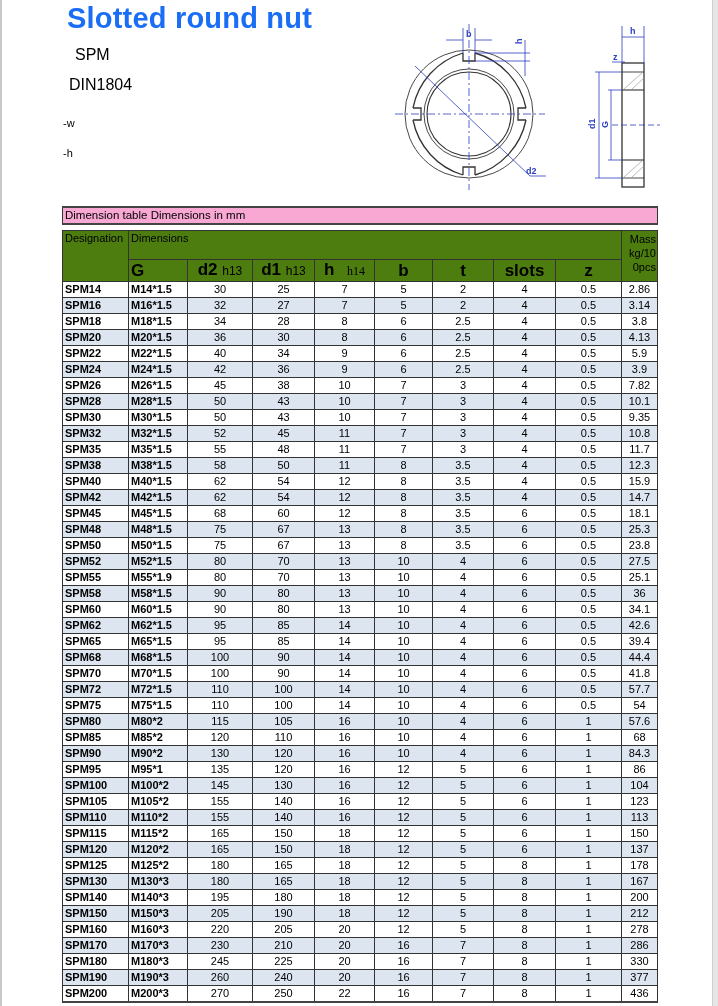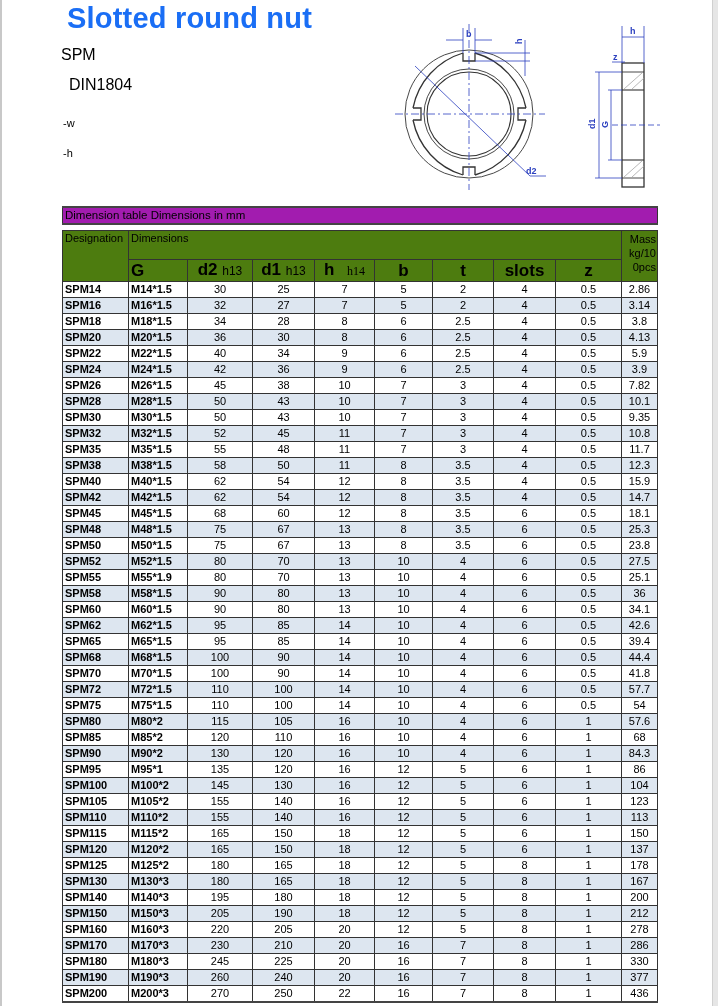--- a/index.html
+++ b/index.html
@@ -1,29 +1,29 @@
 <!DOCTYPE html>
 <html><head>
 <meta charset="utf-8">
 <style>
   html, body { margin:0; padding:0; }
   body { width:718px; height:1006px; background:#ffffff; position:relative; overflow:hidden;
          font-family:"Liberation Sans", sans-serif; color:#000; }
   .left-edge { position:absolute; left:0; top:0; width:2px; height:1006px; background:#c8c8c8; }
   .right-edge { position:absolute; left:712px; top:0; width:6px; height:1006px; background:#e6e6e6; border-left:1px solid #d0d0d0; box-sizing:border-box; }
   .title { position:absolute; left:67px; top:2px; font-size:29px; font-weight:bold; color:#1a6ef5; letter-spacing:0.2px; }
-  .sub1 { position:absolute; left:61px; top:46px; font-size:16px; }
+  .sub1 { position:absolute; left:75px; top:46px; font-size:16px; }
   .sub2 { position:absolute; left:69px; top:76px; font-size:16px; }
   .opt1 { position:absolute; left:63px; top:117px; font-size:11px; }
   .opt2 { position:absolute; left:63px; top:147px; font-size:11px; }
   .drawing { position:absolute; left:380px; top:10px; width:290px; height:180px; }
 
   table.dim { position:absolute; left:62px; top:206px; border-collapse:collapse; font-size:11px; table-layout:fixed; }
   table.dim td, table.dim th { border:1px solid #333; padding:0 2px; height:15px; line-height:15px; white-space:nowrap; overflow:hidden; }
-  table.dim .cap { background:#a21caf; font-weight:normal; text-align:left; font-size:11.5px; border-top:2px solid #444; border-bottom:2px solid #444; height:14px; }
+  table.dim .cap { background:#f9a8d4; font-weight:normal; text-align:left; font-size:11.5px; border-top:2px solid #444; border-bottom:2px solid #444; height:14px; }
   table.dim .spacer td { border:none; height:5px; padding:0; background:#fff; }
   table.dim th { background:#4d7c0f; font-weight:normal; vertical-align:top; text-align:left; }
   table.dim th.sym { font-weight:bold; font-size:17px; text-align:center; vertical-align:bottom; height:20px; line-height:20px; }
   table.dim th.sym.left { text-align:left; }
   table.dim th.sym small { font-size:12px; font-weight:normal; }
   table.dim th.mass { text-align:right; font-size:11px; line-height:14px; padding:1px 1px; }
   table.dim td { text-align:center; background:#fff; }
   table.dim td.des, table.dim td.g { text-align:left; font-weight:bold; }
   table.dim tr.shade td { background:#dde6f0; }
   table.dim tbody tr:last-child td { border-bottom:2px solid #444; }

